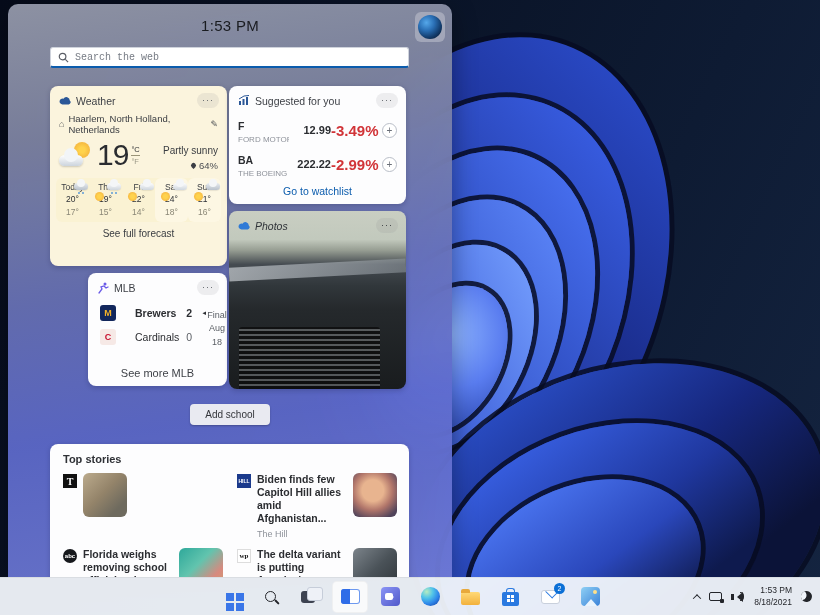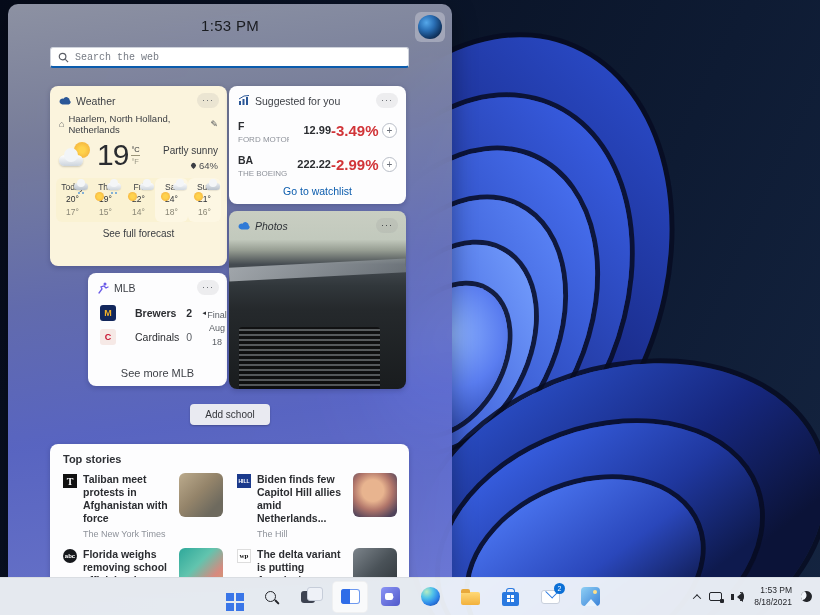--- a/index.html
+++ b/index.html
@@ -350,30 +350,26 @@
 
     <div class="addrow">
       <button class="add-btn">Add school</button>
     </div>
 
     <div class="stories">
       <div class="stories-title">Top stories</div>
       <div class="stories-grid">
         <div class="story">
           <span class="slogo nyt">T</span>
-          <span class="stext">
-            <div class="shead">Taliban meet protests in Afghanistan with force</div>
-            <div class="ssrc">The New York Times</div>
-          </span>
           <span class="sthumb t1"></span>
         </div>
         <div class="story">
           <span class="slogo hill" style="font-size:5px">HILL</span>
           <span class="stext">
-            <div class="shead">Biden finds few Capitol Hill allies amid Netherlands...</div>
+            <div class="shead">Biden finds few Capitol Hill allies amid Afghanistan...</div>
             <div class="ssrc">The Hill</div>
           </span>
           <span class="sthumb t2"></span>
         </div>
         <div class="story">
           <span class="slogo abc">abc</span>
           <span class="stext">
             <div class="shead">Florida weighs removing school officials who impos...</div>
 
           </span>

